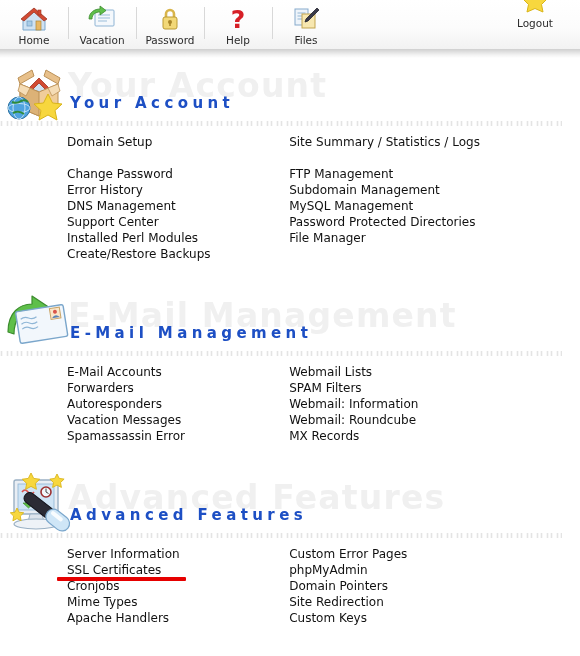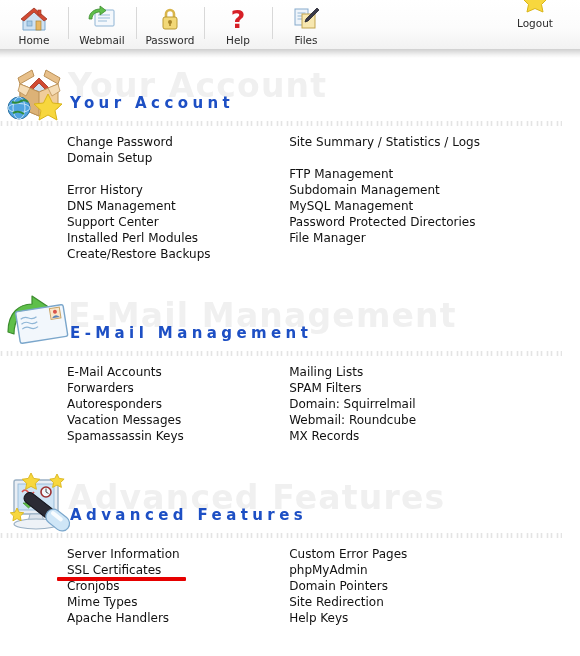--- a/index.html
+++ b/index.html
@@ -167,21 +167,21 @@
     <div class="tb-item">
       <span class="tb-ico">
         <svg width="30" height="28" viewBox="0 0 30 28">
           <rect x="8" y="5" width="19" height="16" rx="1" fill="#f4f8fc" stroke="#8fb4d4" stroke-width="1"></rect>
           <line x1="11" y1="10" x2="23" y2="10" stroke="#9bbdd9" stroke-width="1"></line>
           <line x1="11" y1="13" x2="23" y2="13" stroke="#9bbdd9" stroke-width="1"></line>
           <line x1="11" y1="16" x2="20" y2="16" stroke="#9bbdd9" stroke-width="1"></line>
           <path d="M2,14 C2,7 8,4 13,4 L13,1 L19,5.5 L13,10 L13,7 C9,7 5,9 5,14 Z" fill="#5fbf4a" stroke="#3c8c2e" stroke-width="0.8"></path>
         </svg>
       </span>
-      <span class="tb-lbl">Webmail</span>
+      <span class="tb-lbl">Vacation</span>
     </div>
 
     <div class="tb-item">
       <span class="tb-ico">
         <svg width="30" height="28" viewBox="0 0 30 28">
           <path d="M11,13 L11,9 a4,4 0 0 1 8,0 L19,13" fill="none" stroke="#d8b44a" stroke-width="2.6"></path>
           <rect x="8" y="12" width="14" height="12" rx="2" fill="#f2d878" stroke="#bb9a33" stroke-width="1"></rect>
           <circle cx="15" cy="17" r="2" fill="#a9862a"></circle>
           <rect x="14.2" y="17" width="1.6" height="4" fill="#a9862a"></rect>
         </svg>
@@ -265,22 +265,22 @@
         <rect x="0" y="0" width="580" height="10" fill="url(#scal1)"></rect>
       </svg>
     </div>
     <div class="sec-watermark">Your Account</div>
     <div class="sec-title">Your Account</div>
   </div>
 
   <div class="sec-body">
     <div class="cols">
       <div class="col">
+        <a class="lnk gap">Domain Setup</a>
         <a class="lnk">Change Password</a>
-        <a class="lnk gap">Domain Setup</a>
         <a class="lnk">Error History</a>
         <a class="lnk">DNS Management</a>
         <a class="lnk">Support Center</a>
         <a class="lnk">Installed Perl Modules</a>
         <a class="lnk">Create/Restore Backups</a>
       </div>
       <div class="col right">
         <a class="lnk gap">Site Summary / Statistics / Logs</a>
         <a class="lnk">FTP Management</a>
         <a class="lnk">Subdomain Management</a>
@@ -321,26 +321,26 @@
     <div class="sec-title">E-Mail Management</div>
   </div>
 
   <div class="sec-body">
     <div class="cols">
       <div class="col">
         <a class="lnk">E-Mail Accounts</a>
         <a class="lnk">Forwarders</a>
         <a class="lnk">Autoresponders</a>
         <a class="lnk">Vacation Messages</a>
-        <a class="lnk">Spamassassin Keys</a>
+        <a class="lnk">Spamassassin Error</a>
       </div>
       <div class="col right">
-        <a class="lnk">Mailing Lists</a>
+        <a class="lnk">Webmail Lists</a>
         <a class="lnk">SPAM Filters</a>
-        <a class="lnk">Domain: Squirrelmail</a>
+        <a class="lnk">Webmail: Information</a>
         <a class="lnk">Webmail: Roundcube</a>
         <a class="lnk">MX Records</a>
       </div>
     </div>
   </div>
 </div>
 
 <div class="sec-gap"></div>
 
 <div class="section">
@@ -389,17 +389,17 @@
         </div>
         <a class="lnk">Cronjobs</a>
         <a class="lnk">Mime Types</a>
         <a class="lnk">Apache Handlers</a>
       </div>
       <div class="col right">
         <a class="lnk">Custom Error Pages</a>
         <a class="lnk">phpMyAdmin</a>
         <a class="lnk">Domain Pointers</a>
         <a class="lnk">Site Redirection</a>
-        <a class="lnk">Help Keys</a>
+        <a class="lnk">Custom Keys</a>
       </div>
     </div>
   </div>
 </div>
 
 </body></html>

